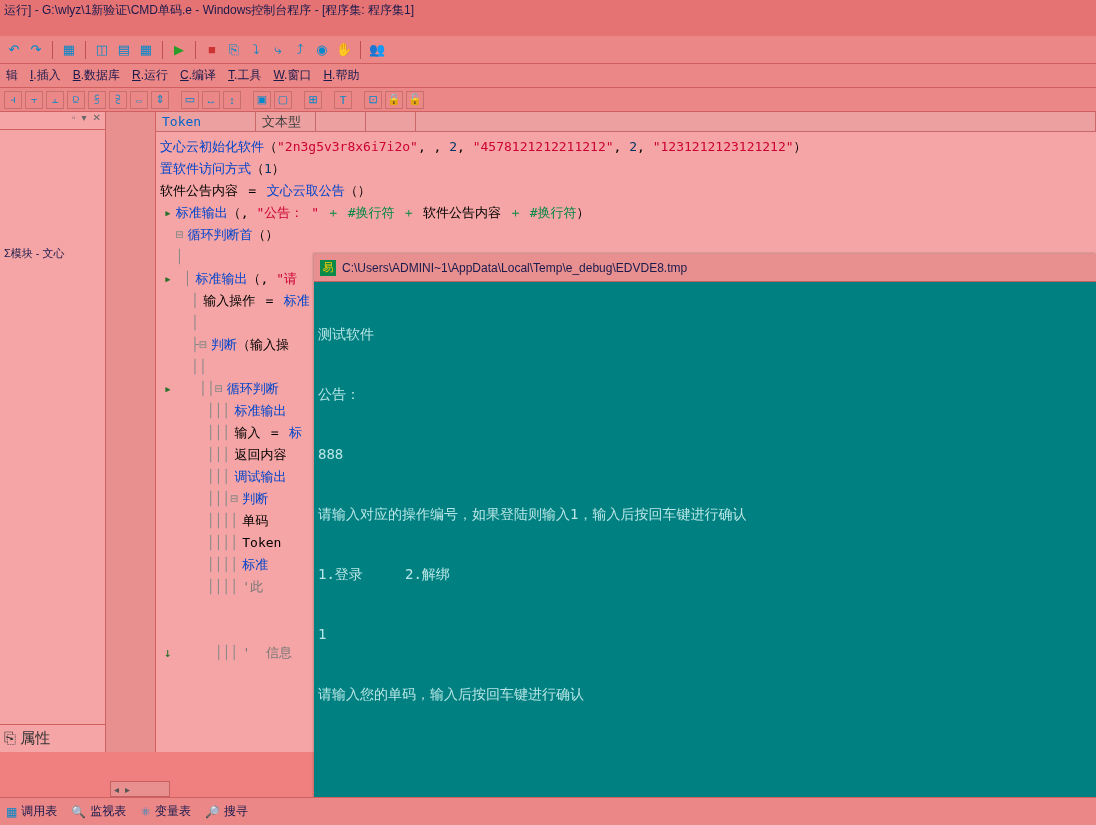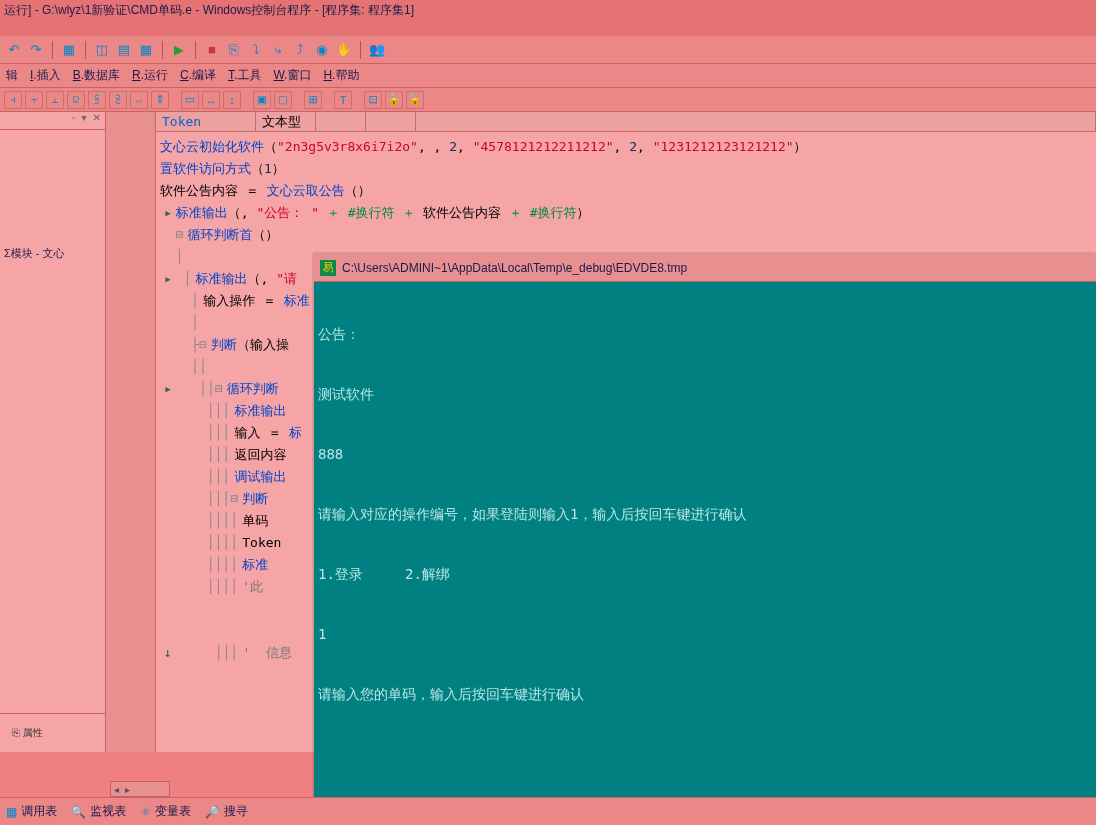--- a/index.html
+++ b/index.html
@@ -83,22 +83,22 @@
       width: 106px;
       background: #f5a5a5;
       border-right: 1px solid #d06060;
       position: relative;
     }
     .left-panel-tabs {
       position: absolute;
       bottom: 0;
       width: 100%;
       border-top: 1px solid #d06060;
-      padding: 12px;
-      font-size: 10px;
+      padding: 4px;
+      font-size: 15px;
       color: #333;
     }
     .panel-header {
       height: 18px;
       border-bottom: 1px solid #d06060;
       display: flex;
       justify-content: flex-end;
       padding: 0 2px;
       gap: 2px;
     }
@@ -321,21 +321,21 @@
       <span>⎘</span>
       <span>属性</span>
     </div>
   </div>
 
   <div class="gutter"></div>
 
   <div class="code-area">
     <div class="code-table-header">
       <div class="th-cell" style="width:100px">Token</div>
-      <div class="th-cell" style="width:60px;color:#000000">文本型</div>
+      <div class="th-cell" style="width:60px;color:#404040">文本型</div>
       <div class="th-cell" style="width:50px"></div>
       <div class="th-cell" style="width:50px"></div>
       <div class="th-cell" style="flex:1"></div>
     </div>
     <div class="code-content">
       <div class="code-line"><span class="kw-blue">文心云初始化软件</span><span>（</span><span class="str-red">"2n3g5v3r8x6i7i2o"</span><span>, , </span><span class="num-dark">2</span><span>, </span><span class="str-red">"4578121212211212"</span><span>, </span><span class="num-dark">2</span><span>, </span><span class="str-red">"1231212123121212"</span><span>）</span></div>
       <div class="code-line"><span class="kw-blue">置软件访问方式</span><span>（</span><span class="num-dark">1</span><span>）</span></div>
       <div class="code-line"><span>软件公告内容</span><span> ＝ </span><span class="kw-blue">文心云取公告</span><span>（）</span></div>
       <div class="code-line"><span class="arrow-glyph">▸</span><span class="kw-blue">标准输出</span><span>（, </span><span class="str-red">"公告： "</span><span class="kw-green"> ＋ </span><span class="kw-green">#换行符</span><span class="kw-green"> ＋ </span><span>软件公告内容</span><span class="kw-green"> ＋ </span><span class="kw-green">#换行符</span><span>）</span></div>
       <div class="code-line">  <span class="tree-glyph">⊟</span><span class="kw-blue">循环判断首</span><span>（）</span></div>
@@ -366,22 +366,22 @@
   <span style="padding:0 3px">◂</span>
   <span style="padding:0 3px">▸</span>
 </div>
 
 <div class="console-window">
   <div class="console-titlebar">
     <span class="console-icon">易</span>
     <span>C:\Users\ADMINI~1\AppData\Local\Temp\e_debug\EDVDE8.tmp</span>
   </div>
   <div class="console-body">
+    <div>测试软件</div>
     <div>公告：</div>
-    <div>测试软件</div>
     <div>888</div>
     <div>请输入对应的操作编号，如果登陆则输入1，输入后按回车键进行确认</div>
     <div>1.登录     2.解绑</div>
     <div>1</div>
     <div>请输入您的单码，输入后按回车键进行确认</div>
     
     
   </div>
 </div>
 

